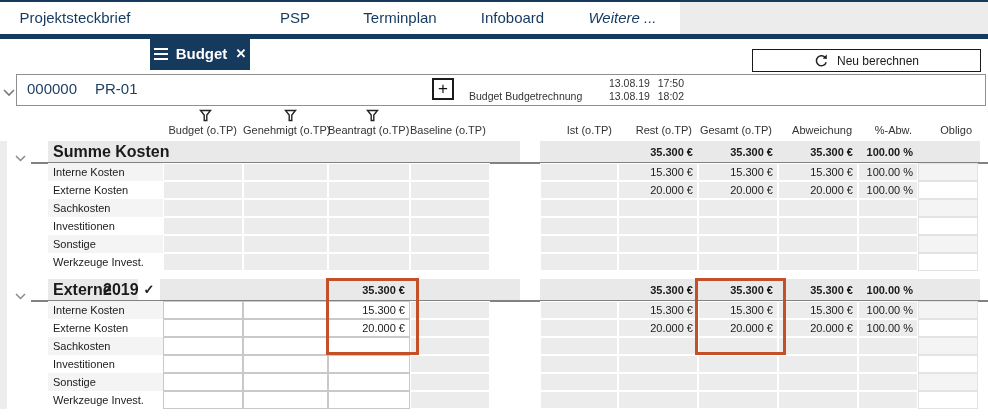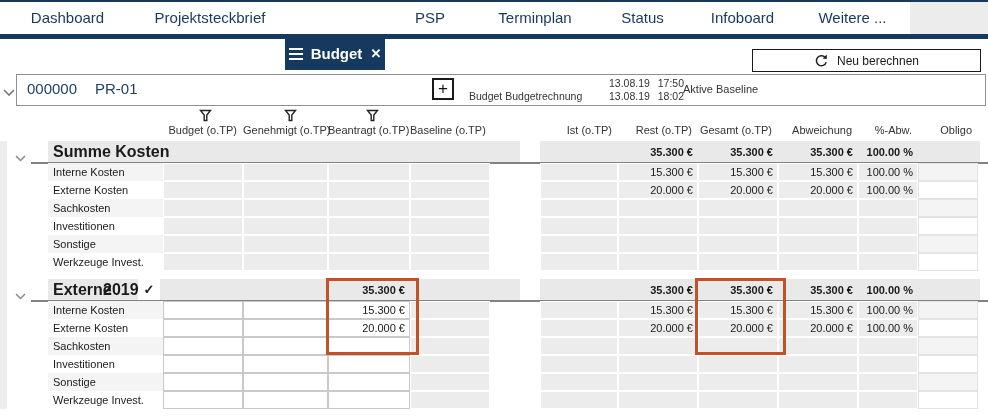--- a/index.html
+++ b/index.html
@@ -36,36 +36,34 @@
   .hl{position:absolute;border:3px solid #c4502a;background:transparent;pointer-events:none;z-index:5;}
   #hl-beantragt{left:326px;top:276px;width:87px;height:71px;}
   #hl-gesamt{left:695px;top:276px;width:85px;height:71px;}
 </style>
 </head>
 <body>
 
 <div class="canvas" id="cv">
 
   <div class="tabbar" id="tabbar">
-      <div class="tab" style="width: 135px;">Dashboard</div>
       <div class="tab" style="width: 150px;">Projektsteckbrief</div>
       <div class="tab active" style="width: 100px; margin-top: 36px;">
         <span class="burger">
           <i></i>
           <i></i>
           <i></i>
         </span>
         <span>Budget</span>
         <span class="x">✕</span>
       </div>
       <div class="tab" style="width: 90px;">PSP</div>
       <div class="tab" style="width: 120px;">Terminplan</div>
-      <div class="tab" style="width: 95px;">Status</div>
       <div class="tab" style="width: 105px;">Infoboard</div>
-      <div class="tab" style="width: 115px;">Weitere ...</div>
+      <div class="tab" style="width: 115px; font-style: italic;">Weitere ...</div>
       <div class="tab-filler"></div>
     </div>
   <div class="underline"></div>
 
   <button class="recalc">
     <span style="display:inline-flex;">
       <svg width="15" height="14" viewBox="0 0 15 14">
         <path d="M12.2 8.2a5 5 0 1 1-0.6-4.2" fill="none" stroke="#222" stroke-width="1.5"></path>
         <path d="M12.8 0.6 L12.8 5 L8.6 4.4 Z" fill="#222"></path>
       </svg>
@@ -81,21 +79,20 @@
 
   <div class="projbox">
     <span class="ptext" style="left:10px;">000000</span>
     <span class="ptext" style="left:78px;">PR-01</span>
     <button class="plusbtn">+</button>
     <span class="pinfo" style="left:452px;top:15px;">Budget Budgetrechnung</span>
     <span class="pinfo" style="left:592px;top:2px;">13.08.19</span>
     <span class="pinfo" style="left:592px;top:15px;">13.08.19</span>
     <span class="pinfo" style="left:632px;top:2px;width:35px;text-align:right;">17:50</span>
     <span class="pinfo" style="left:632px;top:15px;width:35px;text-align:right;">18:02</span>
-    <span class="pbase">Aktive Baseline</span>
   </div>
 
   <div class="lstrip"></div>
 
   <div class="hl" id="hl-beantragt"></div>
   <div class="hl" id="hl-gesamt"></div>
 <div class="colhead" style="left: 163px; top: 122px; width: 74px;">Budget (o.TP)</div>
     <div style="position: absolute; left: 199px; top: 106px; width: 13px; height: 13px;"><svg width="13" height="13" viewBox="0 0 13 13">
         <path d="M1.5 1.5 L11.5 1.5 L7.8 6 L7.8 11.5 L5.2 11.5 L5.2 6 Z" fill="none" stroke="#222" stroke-width="1.4"></path>
       </svg></div>

